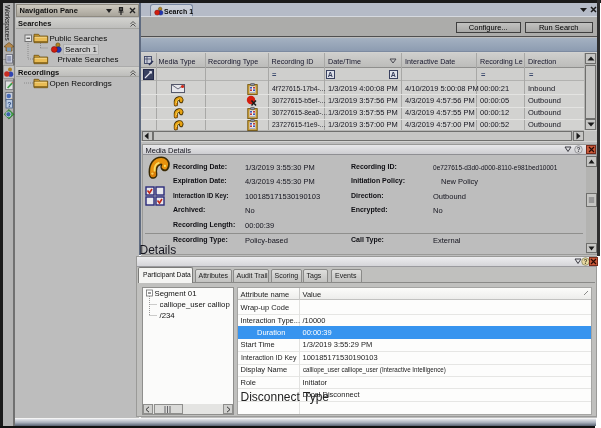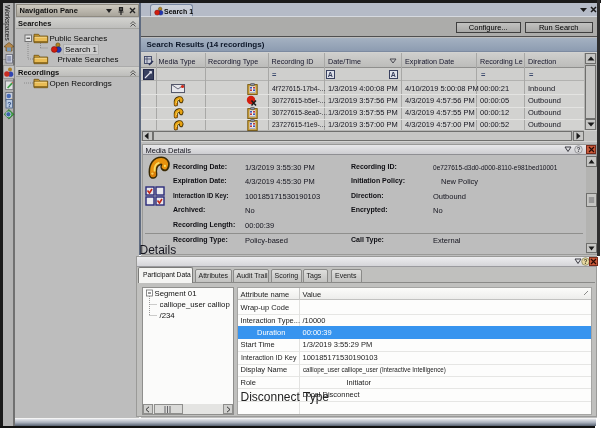--- a/index.html
+++ b/index.html
@@ -154,33 +154,32 @@
     <path d="M12 2 l5 5 M17 2 l-5 5" stroke="#1a1a1a" stroke-width="1.5"></path>
   </svg>
 
   <div class="abs" style="left:141px;top:16px;width:455.5px;height:1.2px;background:#d6dae0;"></div>
 
   <div class="abs" style="left:141px;top:17px;width:455.5px;height:19.5px;background:#acacaa;border-bottom:1.5px solid #4f4f4f;"></div>
   <div class="abs" style="left:456px;top:21.5px;width:64.5px;height:11.5px;background:linear-gradient(#c2c2c0,#a8a8a6);border:1px solid #3f3f3f;font-size:7.5px;color:#000;text-align:center;line-height:10.5px;">Configure...</div>
   <div class="abs" style="left:524.5px;top:21.5px;width:68.5px;height:11.5px;background:linear-gradient(#c2c2c0,#a8a8a6);border:1px solid #3f3f3f;font-size:7.5px;color:#000;text-align:center;line-height:10.5px;">Run Search</div>
 
   <div class="abs" style="left:141px;top:37.5px;width:455.5px;height:14.5px;background:linear-gradient(#a4b1c1,#8d9cb1);border-bottom:1px solid #7c8aa0;"></div>
-  <div class="abs b" style="left:146.5px;top:40px;font-size:8px;color:#0c1628;white-space:nowrap;">Search Results (14 recordings)</div>
 
   <div class="abs" id="grid" style="left:141px;top:52px;width:455.5px;height:89.5px;background:#d2d2d0;"></div>
 
   <div class="abs" style="left:141px;top:52.5px;width:443px;height:15.5px;background:linear-gradient(#cfcfcd,#bcbcba);border-bottom:1px solid #8f8f8d;"></div>
   <div class="abs th" style="left:158.5px;top:56.5px;">Media Type</div>
   <div class="abs th" style="left:208px;top:56.5px;">Recording Type</div>
   <div class="abs th" style="left:271.5px;top:56.5px;">Recording ID</div>
   <div class="abs th" style="left:328px;top:56.5px;">Date/Time</div>
   <svg class="abs" width="8" height="6" viewBox="0 0 8 6" style="left:389px;top:58px;">
       <path d="M1 1 h6 l-3 4 z" fill="none" stroke="#4a4a52" stroke-width="1"></path>
     </svg>
-  <div class="abs th" style="left:405px;top:56.5px;">Expiration Date</div>
+  <div class="abs th" style="left:405px;top:56.5px;">Interactive Date</div>
   <div class="abs th" style="left:480px;top:56.5px;">Recording Le</div>
   <div class="abs th" style="left:528px;top:56.5px;">Direction</div>
 
   <svg class="abs" width="10" height="10" viewBox="0 0 10 10" style="left:143.5px;top:55.5px;">
     <rect x="0.5" y="0.5" width="7" height="7" fill="#c8ccd8" stroke="#3c4566" stroke-width="0.9"></rect>
     <path d="M0.5 3 h7 M3 0.5 v7" stroke="#3c4566" stroke-width="0.8"></path>
     <path d="M5 9 l4-4" stroke="#2a3156" stroke-width="1.6"></path>
   </svg>
 
   <div class="abs" style="left:141px;top:68px;width:443px;height:13px;background:#cfcfcd;border-bottom:1px solid #b2b2b0;"></div>
@@ -435,16 +434,16 @@
   <div class="abs" style="left:302.5px;top:315.6px;font-size:7.5px;color:#222;white-space:nowrap;">/10000</div>
   <div class="abs" style="left:257px;top:328px;font-size:7.5px;color:#fff;white-space:nowrap;">Duration</div>
   <div class="abs" style="left:302.5px;top:328px;font-size:7.5px;color:#fff;white-space:nowrap;">00:00:39</div>
   <div class="abs" style="left:240.5px;top:340.4px;font-size:7.5px;color:#222;white-space:nowrap;">Start Time</div>
   <div class="abs" style="left:302.5px;top:340.4px;font-size:7.5px;color:#222;white-space:nowrap;">1/3/2019 3:55:29 PM</div>
   <div class="abs" style="left:240.5px;top:352.8px;font-size:7.5px;color:#222;white-space:nowrap;transform:scaleX(0.93);transform-origin:0 50%;">Interaction ID Key</div>
   <div class="abs" style="left:302.5px;top:352.8px;font-size:7.5px;color:#222;white-space:nowrap;">100185171530190103</div>
   <div class="abs" style="left:240.5px;top:365.2px;font-size:7.5px;color:#222;white-space:nowrap;">Display Name</div>
   <div class="abs" style="left:302.5px;top:365.2px;font-size:7.5px;color:#222;white-space:nowrap;transform:scaleX(0.83);transform-origin:0 50%;">calliope_user calliope_user (Interactive Intelligence)</div>
   <div class="abs" style="left:240.5px;top:377.6px;font-size:7.5px;color:#222;white-space:nowrap;">Role</div>
-  <div class="abs" style="left:302.5px;top:377.6px;font-size:7.5px;color:#222;white-space:nowrap;margin-left:44px;">Initiator</div>
+  <div class="abs" style="left:302.5px;top:377.6px;font-size:7.5px;color:#222;white-space:nowrap;">Initiator</div>
   <div class="abs" style="left:240.5px;top:390px;font-size:12px;color:#222;white-space:nowrap;">Disconnect Type</div>
   <div class="abs" style="left:302.5px;top:390px;font-size:7.5px;color:#222;white-space:nowrap;">Local Disconnect</div>
 </div>
 
 </body></html>

